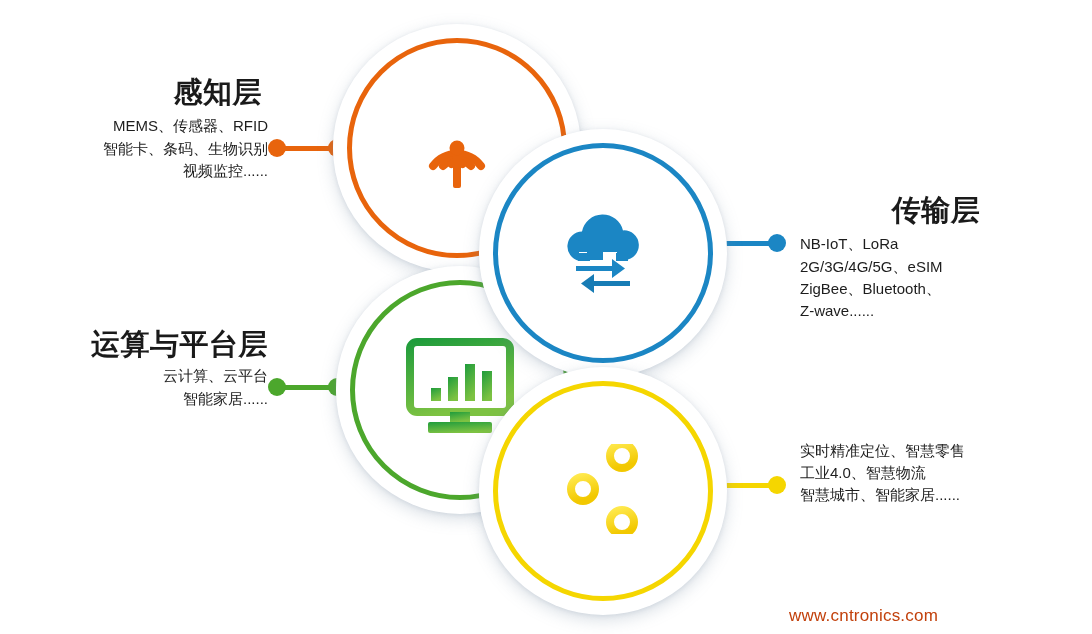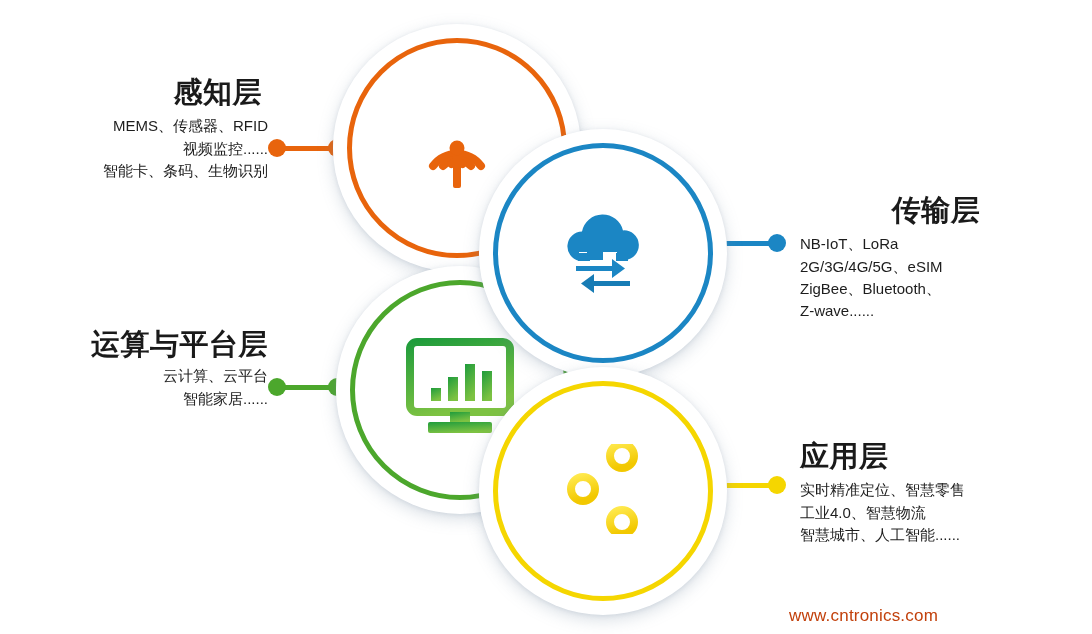--- a/index.html
+++ b/index.html
@@ -219,22 +219,22 @@
   <div class="connector" id="conn-application">
     <span class="bar" style="background:#F5D600;"></span>
     <span class="dot a" style="background:#F5D600;"></span>
     <span class="dot b" style="background:#F5D600;"></span>
   </div>
 
   <div class="layer-text align-right" id="block-sensing">
     <div class="layer-title">感知层</div>
     <div class="layer-desc">
       <div>MEMS、传感器、RFID</div>
+      <div>智能卡、条码、生物识别</div>
       <div>视频监控......</div>
-      <div>智能卡、条码、生物识别</div>
     </div>
   </div>
 
   <div class="layer-text align-right" id="block-compute">
     <div class="layer-title">运算与平台层</div>
     <div class="layer-desc">
       <div>云计算、云平台</div>
       <div>智能家居......</div>
     </div>
   </div>
@@ -243,23 +243,22 @@
     <div class="layer-title">传输层</div>
     <div class="layer-desc">
       <div>NB-IoT、LoRa</div>
       <div>2G/3G/4G/5G、eSIM</div>
       <div>ZigBee、Bluetooth、</div>
       <div>Z-wave......</div>
     </div>
   </div>
 
   <div class="layer-text align-left" id="block-application">
-    <div class="layer-title">应用层</div>
     <div class="layer-desc">
       <div>实时精准定位、智慧零售</div>
       <div>工业4.0、智慧物流</div>
-      <div>智慧城市、人工智能......</div>
+      <div>智慧城市、智能家居......</div>
     </div>
   </div>
 
   <div id="wm">www.cntronics.com</div>
 
 </div>
 
 </body></html>

